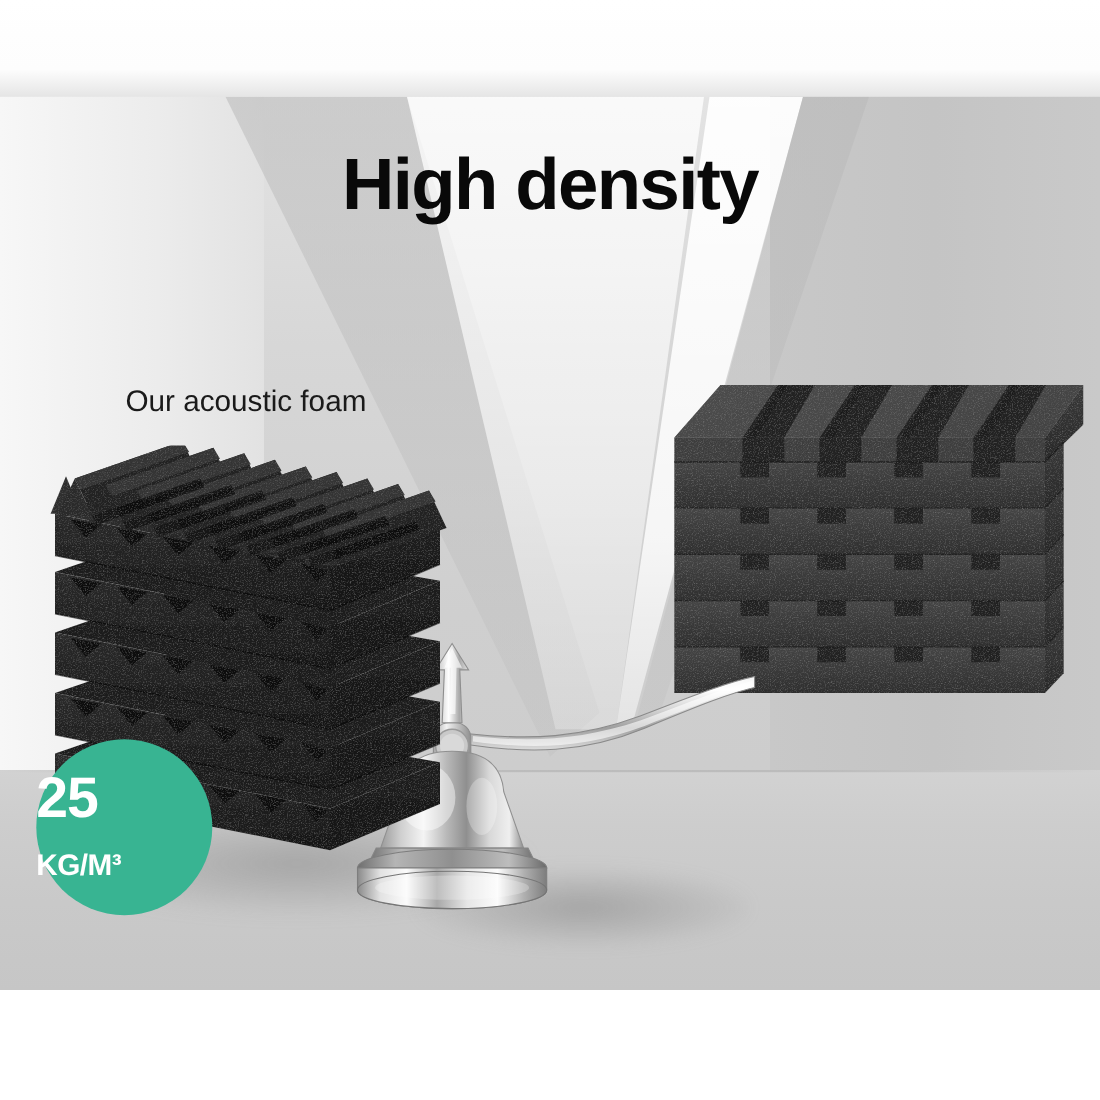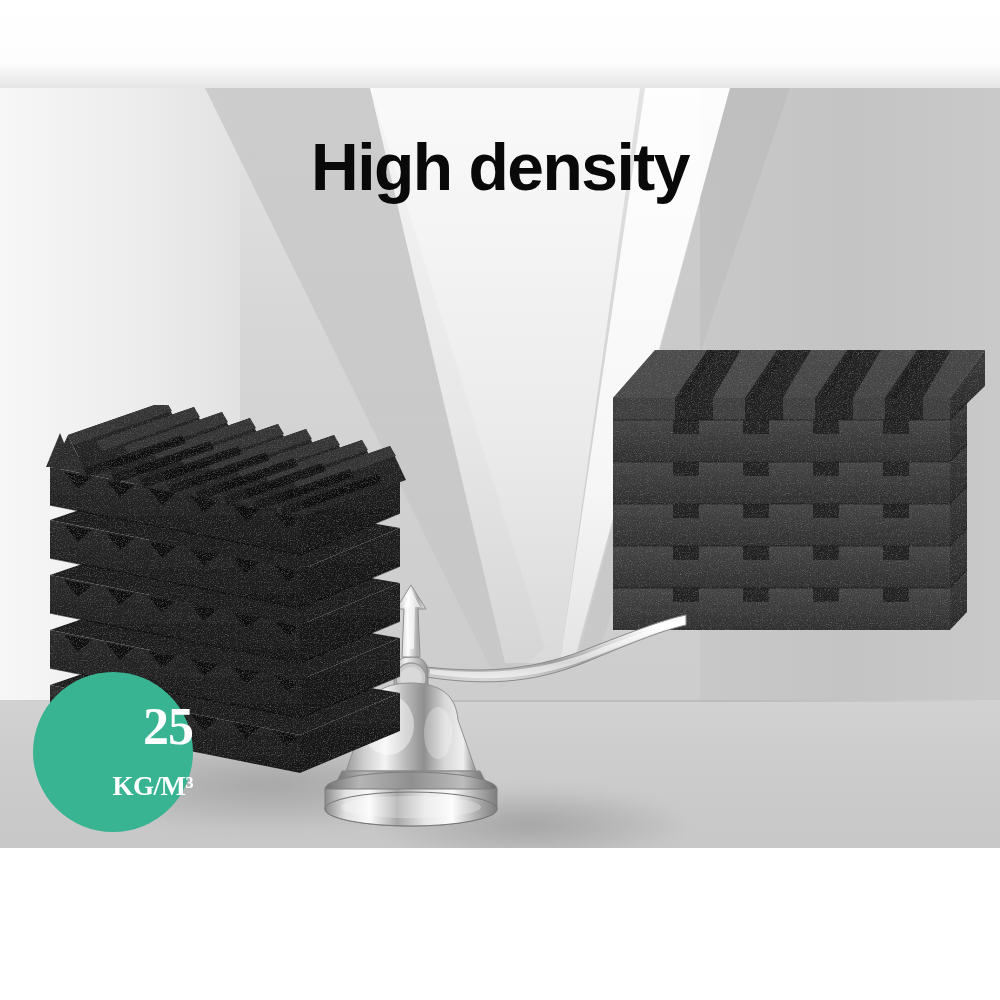--- a/index.html
+++ b/index.html
@@ -8,21 +8,21 @@
     padding: 0;
     background: #ffffff;
   }
   body {
     font-family: "Liberation Sans", sans-serif;
   }
 
   #scene {
     position: relative;
     width: 1000px;
-    height: 848px;
+    height: 1000px;
     overflow: hidden;
     background: #ffffff;
   }
 
   
   .bg-top-white {
     position: absolute;
     left: 0; top: 0;
     width: 1000px; height: 88px;
     background: #ffffff;
@@ -133,24 +133,23 @@
   
   .badge {
     position: absolute;
     left: 33px; top: 672px;
     width: 160px; height: 160px;
     border-radius: 50%;
     background: #38b492;
     z-index: 35;
     display: flex;
     flex-direction: column;
-    align-items: flex-end;
+    align-items: flex-start;
     justify-content: center;
     color: #ffffff;
-    font-family: Liberation Serif, serif;
   }
   .badge-value {
     font-size: 52px;
     font-weight: bold;
     line-height: 0.95;
     letter-spacing: -1px;
   }
   .badge-unit {
     font-size: 27px;
     font-weight: bold;
@@ -586,20 +585,21 @@
           <path d="M 18 124 L 355 124 L 372 106"></path>
           <path d="M 18 166 L 355 166 L 372 148"></path>
           <path d="M 18 208 L 355 208 L 372 190"></path>
           <path d="M 18 250 L 355 250 L 372 232"></path>
         </g>
       </g>
     </svg>
   </div>
 
   <div class="title">High density</div>
+  <div class="label label-left">Our acoustic foam</div>
 
   <div class="badge">
     <div class="badge-value">25</div>
     <div class="badge-unit">KG/M³</div>
   </div>
 
   <div class="bg-top-white"></div>
   <div class="bg-bottom-white"></div>
 
 </div>

